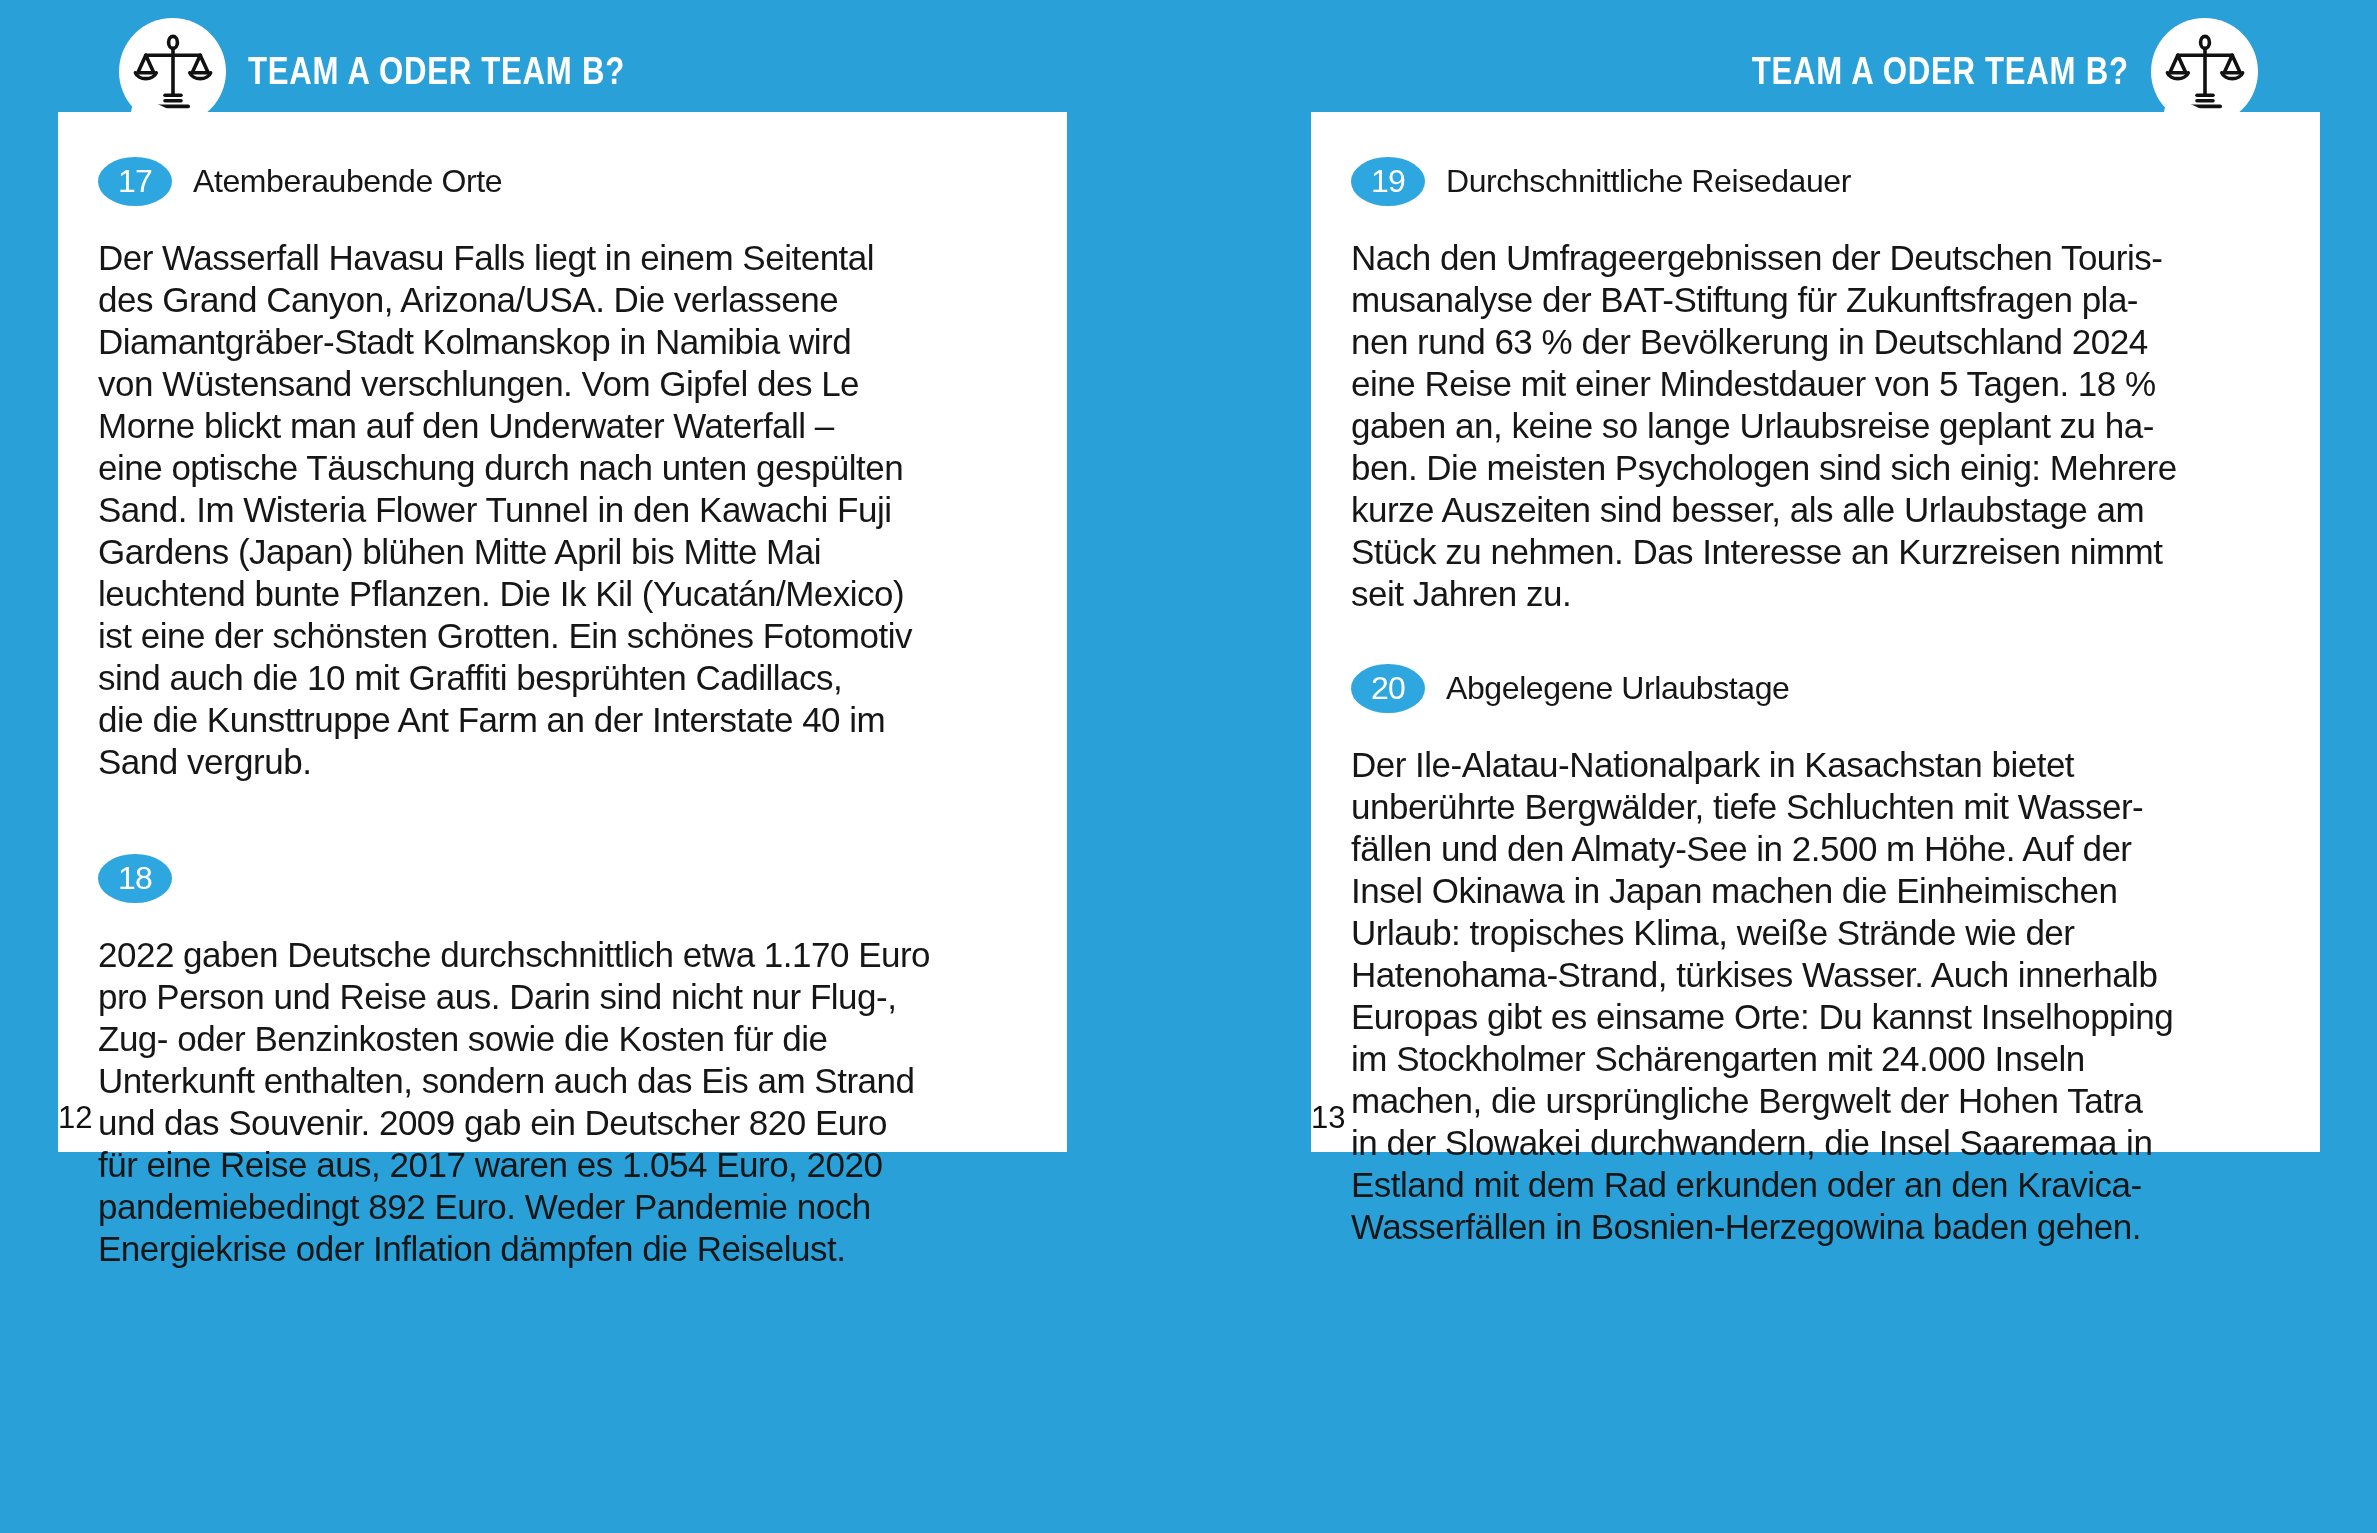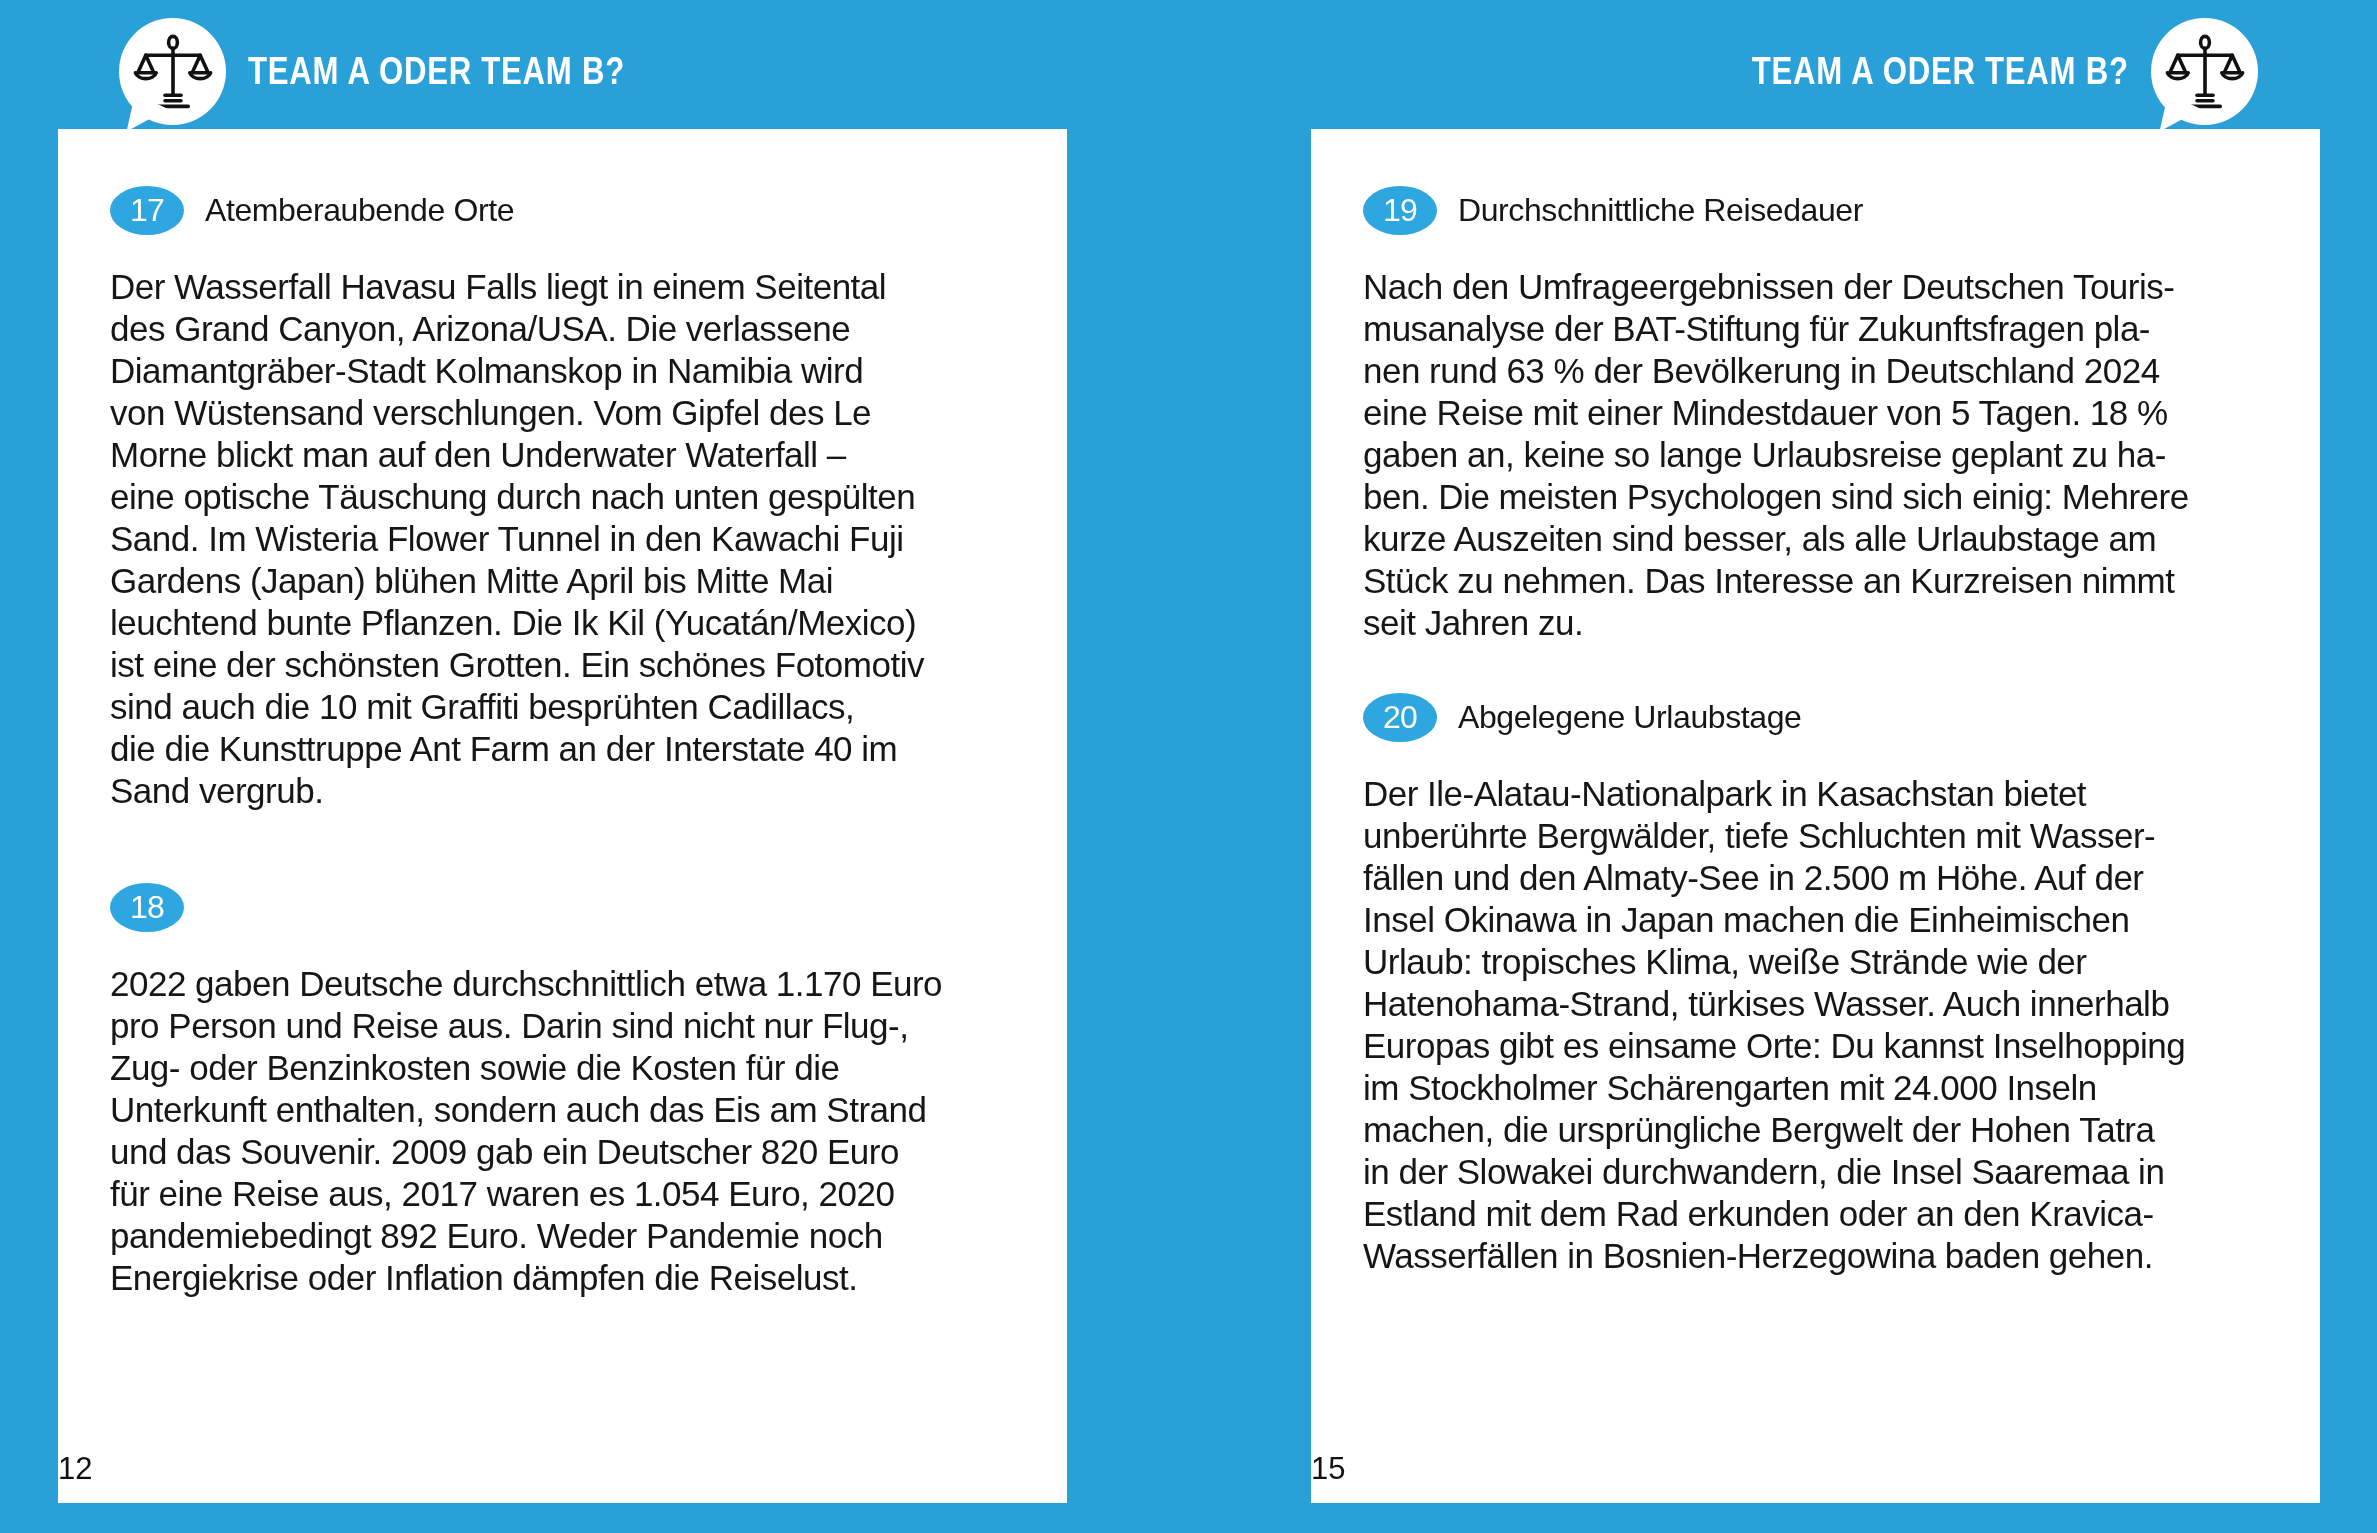--- a/index.html
+++ b/index.html
@@ -31,23 +31,23 @@
   .bubble-tail.right{left:2156px;}
   .header-title{
     position:absolute;top:50px;
     color:#fff;font-size:38px;font-weight:700;letter-spacing:0.9px;
     white-space:nowrap;
   }
   .header-title.left{left:248px;transform:scaleX(0.82);transform-origin:left center;}
   .header-title.right{right:248px;transform:scaleX(0.82);transform-origin:right center;}
   
   .page{
-    position:absolute;top:129px;width:1009px;height:1374px;
+    position:absolute;top:112px;width:1009px;height:1040px;
     background:#fff;
-    padding:12px;box-sizing:border-box;
+    padding:0;box-sizing:border-box;
   }
   .page.left-page{left:58px;}
   .page.right-page{left:1311px;}
   .page-inner{padding:0 55px 0 40px;}
   .section-head{
     display:flex;align-items:center;gap:21px;
   }
   .badge{
     flex:0 0 auto;width:74px;height:49px;border-radius:50%;
     background:var(--badge-blue);color:#fff;
@@ -179,17 +179,17 @@
 Insel Okinawa in Japan machen die Einheimischen
 Urlaub: tropisches Klima, weiße Strände wie der
 Hatenohama-Strand, türkises Wasser. Auch innerhalb
 Europas gibt es einsame Orte: Du kannst Inselhopping
 im Stockholmer Schärengarten mit 24.000 Inseln
 machen, die ursprüngliche Bergwelt der Hohen Tatra
 in der Slowakei durchwandern, die Insel Saaremaa in
 Estland mit dem Rad erkunden oder an den Kravica-
 Wasserfällen in Bosnien-Herzegowina baden gehen.</div>
     </div>
-    <div class="page-number">15</div>
+    <div class="page-number">13</div>
   </div>
 
 </div>
 
 
 </body></html>

